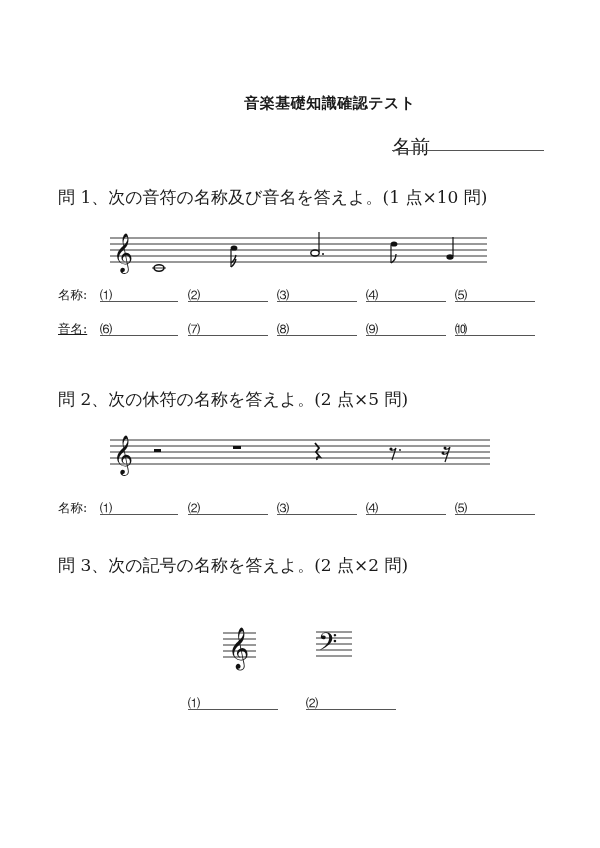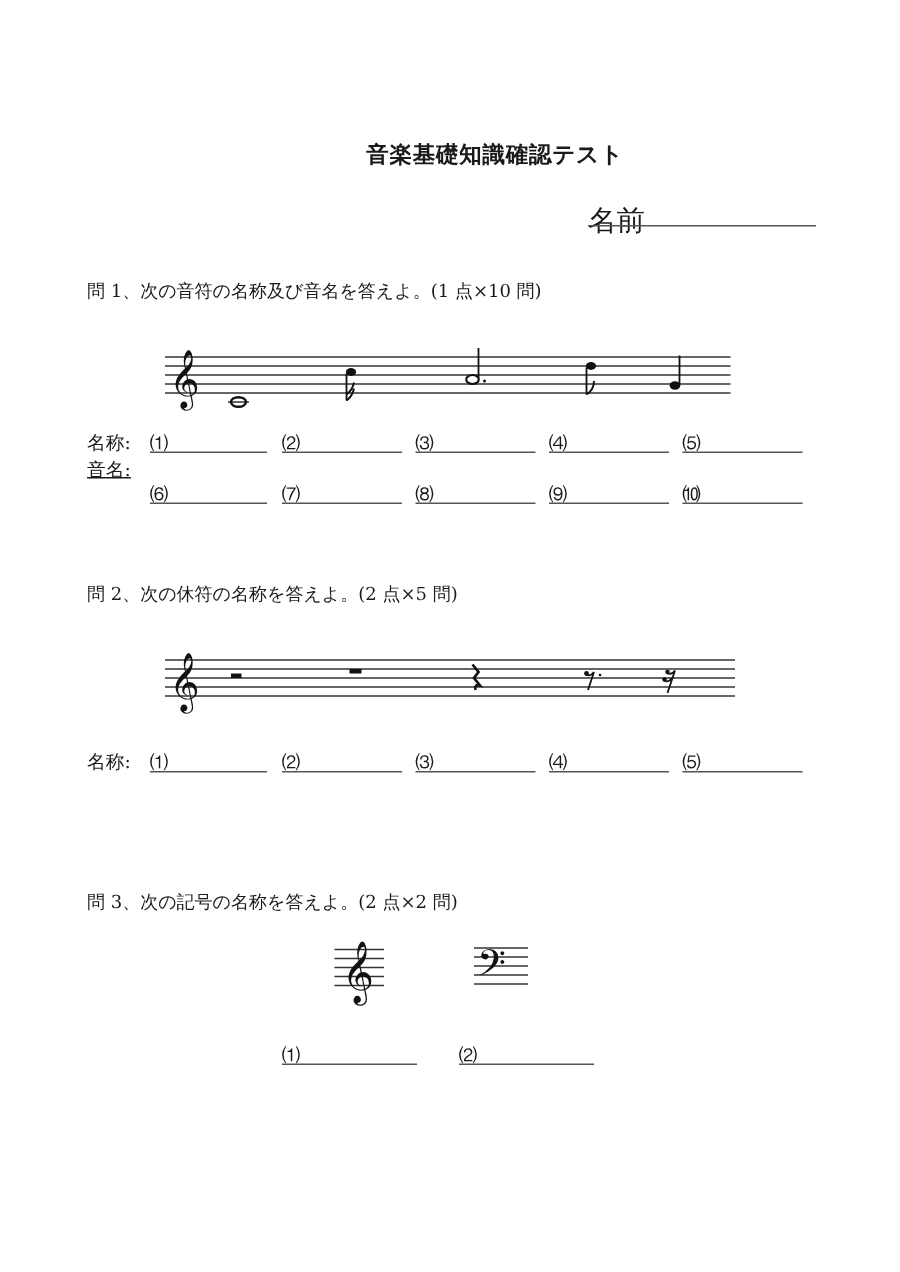--- a/index.html
+++ b/index.html
@@ -5,21 +5,21 @@
     html, body { margin: 0; padding: 0; }
     body {
       width: 600px; height: 848px; background: #ffffff; position: relative;
       font-family: "DejaVu Serif", "Liberation Serif", serif; color: #1a1a1a;
       overflow: hidden;
     }
     .abs { position: absolute; }
     .title { left: 0; width: 600px; top: 94px; text-align: center; font-size: 15px; font-weight: bold; letter-spacing: 0.5px; padding-left: 30px; }
     .name-label { left: 392px; top: 134px; font-size: 19px; }
     .name-line { left: 392px; top: 150px; width: 152px; border-bottom: 1px solid #555; height: 0; }
-    .question { left: 58px; font-size: 12px; white-space: nowrap; }
+    .question { left: 58px; font-size: 17px; white-space: nowrap; }
     .row-label { left: 58px; font-size: 12.5px; }
     .blank { font-size: 12px; white-space: nowrap; }
     .blank .num { display: inline-block; }
     .blank-line { position: absolute; left: 0; bottom: 1px; height: 0; border-bottom: 1px solid #555; }
     svg { position: absolute; overflow: visible; }
   </style>
 </head>
 <body>
 
 <div class="abs title">音楽基礎知識確認テスト</div>
@@ -121,30 +121,30 @@
   </g>
 </svg>
 
 <div class="abs row-label" style="top:287px;">名称:</div>
 <div class="abs blank" style="left:100px;top:287px;width:78px;height:16px;"><span class="num">⑴</span><div class="blank-line" style="width:78px;"></div></div>
 <div class="abs blank" style="left:188px;top:287px;width:80px;height:16px;"><span class="num">⑵</span><div class="blank-line" style="width:80px;"></div></div>
 <div class="abs blank" style="left:277px;top:287px;width:80px;height:16px;"><span class="num">⑶</span><div class="blank-line" style="width:80px;"></div></div>
 <div class="abs blank" style="left:366px;top:287px;width:80px;height:16px;"><span class="num">⑷</span><div class="blank-line" style="width:80px;"></div></div>
 <div class="abs blank" style="left:455px;top:287px;width:80px;height:16px;"><span class="num">⑸</span><div class="blank-line" style="width:80px;"></div></div>
 
-<div class="abs row-label" style="top:305px;text-decoration:underline;">音名:</div>
+<div class="abs row-label" style="top:321px;text-decoration:underline;">音名:</div>
 <div class="abs blank" style="left:100px;top:321px;width:78px;height:16px;"><span class="num">⑹</span><div class="blank-line" style="width:78px;"></div></div>
 <div class="abs blank" style="left:188px;top:321px;width:80px;height:16px;"><span class="num">⑺</span><div class="blank-line" style="width:80px;"></div></div>
 <div class="abs blank" style="left:277px;top:321px;width:80px;height:16px;"><span class="num">⑻</span><div class="blank-line" style="width:80px;"></div></div>
 <div class="abs blank" style="left:366px;top:321px;width:80px;height:16px;"><span class="num">⑼</span><div class="blank-line" style="width:80px;"></div></div>
 <div class="abs blank" style="left:455px;top:321px;width:80px;height:16px;"><span class="num">⑽</span><div class="blank-line" style="width:80px;"></div></div>
 
 <div class="abs question" style="top:388px;">問 2、次の休符の名称を答えよ。(2 点×5 問)</div>
 <div class="abs row-label" style="top:500px;">名称:</div>
 <div class="abs blank" style="left:100px;top:500px;width:78px;height:16px;"><span class="num">⑴</span><div class="blank-line" style="width:78px;"></div></div>
 <div class="abs blank" style="left:188px;top:500px;width:80px;height:16px;"><span class="num">⑵</span><div class="blank-line" style="width:80px;"></div></div>
 <div class="abs blank" style="left:277px;top:500px;width:80px;height:16px;"><span class="num">⑶</span><div class="blank-line" style="width:80px;"></div></div>
 <div class="abs blank" style="left:366px;top:500px;width:80px;height:16px;"><span class="num">⑷</span><div class="blank-line" style="width:80px;"></div></div>
 <div class="abs blank" style="left:455px;top:500px;width:80px;height:16px;"><span class="num">⑸</span><div class="blank-line" style="width:80px;"></div></div>
 
-<div class="abs question" style="top:593px;">問 3、次の記号の名称を答えよ。(2 点×2 問)</div>
+<div class="abs question" style="top:554px;">問 3、次の記号の名称を答えよ。(2 点×2 問)</div>
 <div class="abs blank" style="left:188px;top:695px;width:90px;height:16px;"><span class="num">⑴</span><div class="blank-line" style="width:90px;"></div></div>
 <div class="abs blank" style="left:306px;top:695px;width:90px;height:16px;"><span class="num">⑵</span><div class="blank-line" style="width:90px;"></div></div>
 
 </body></html>

